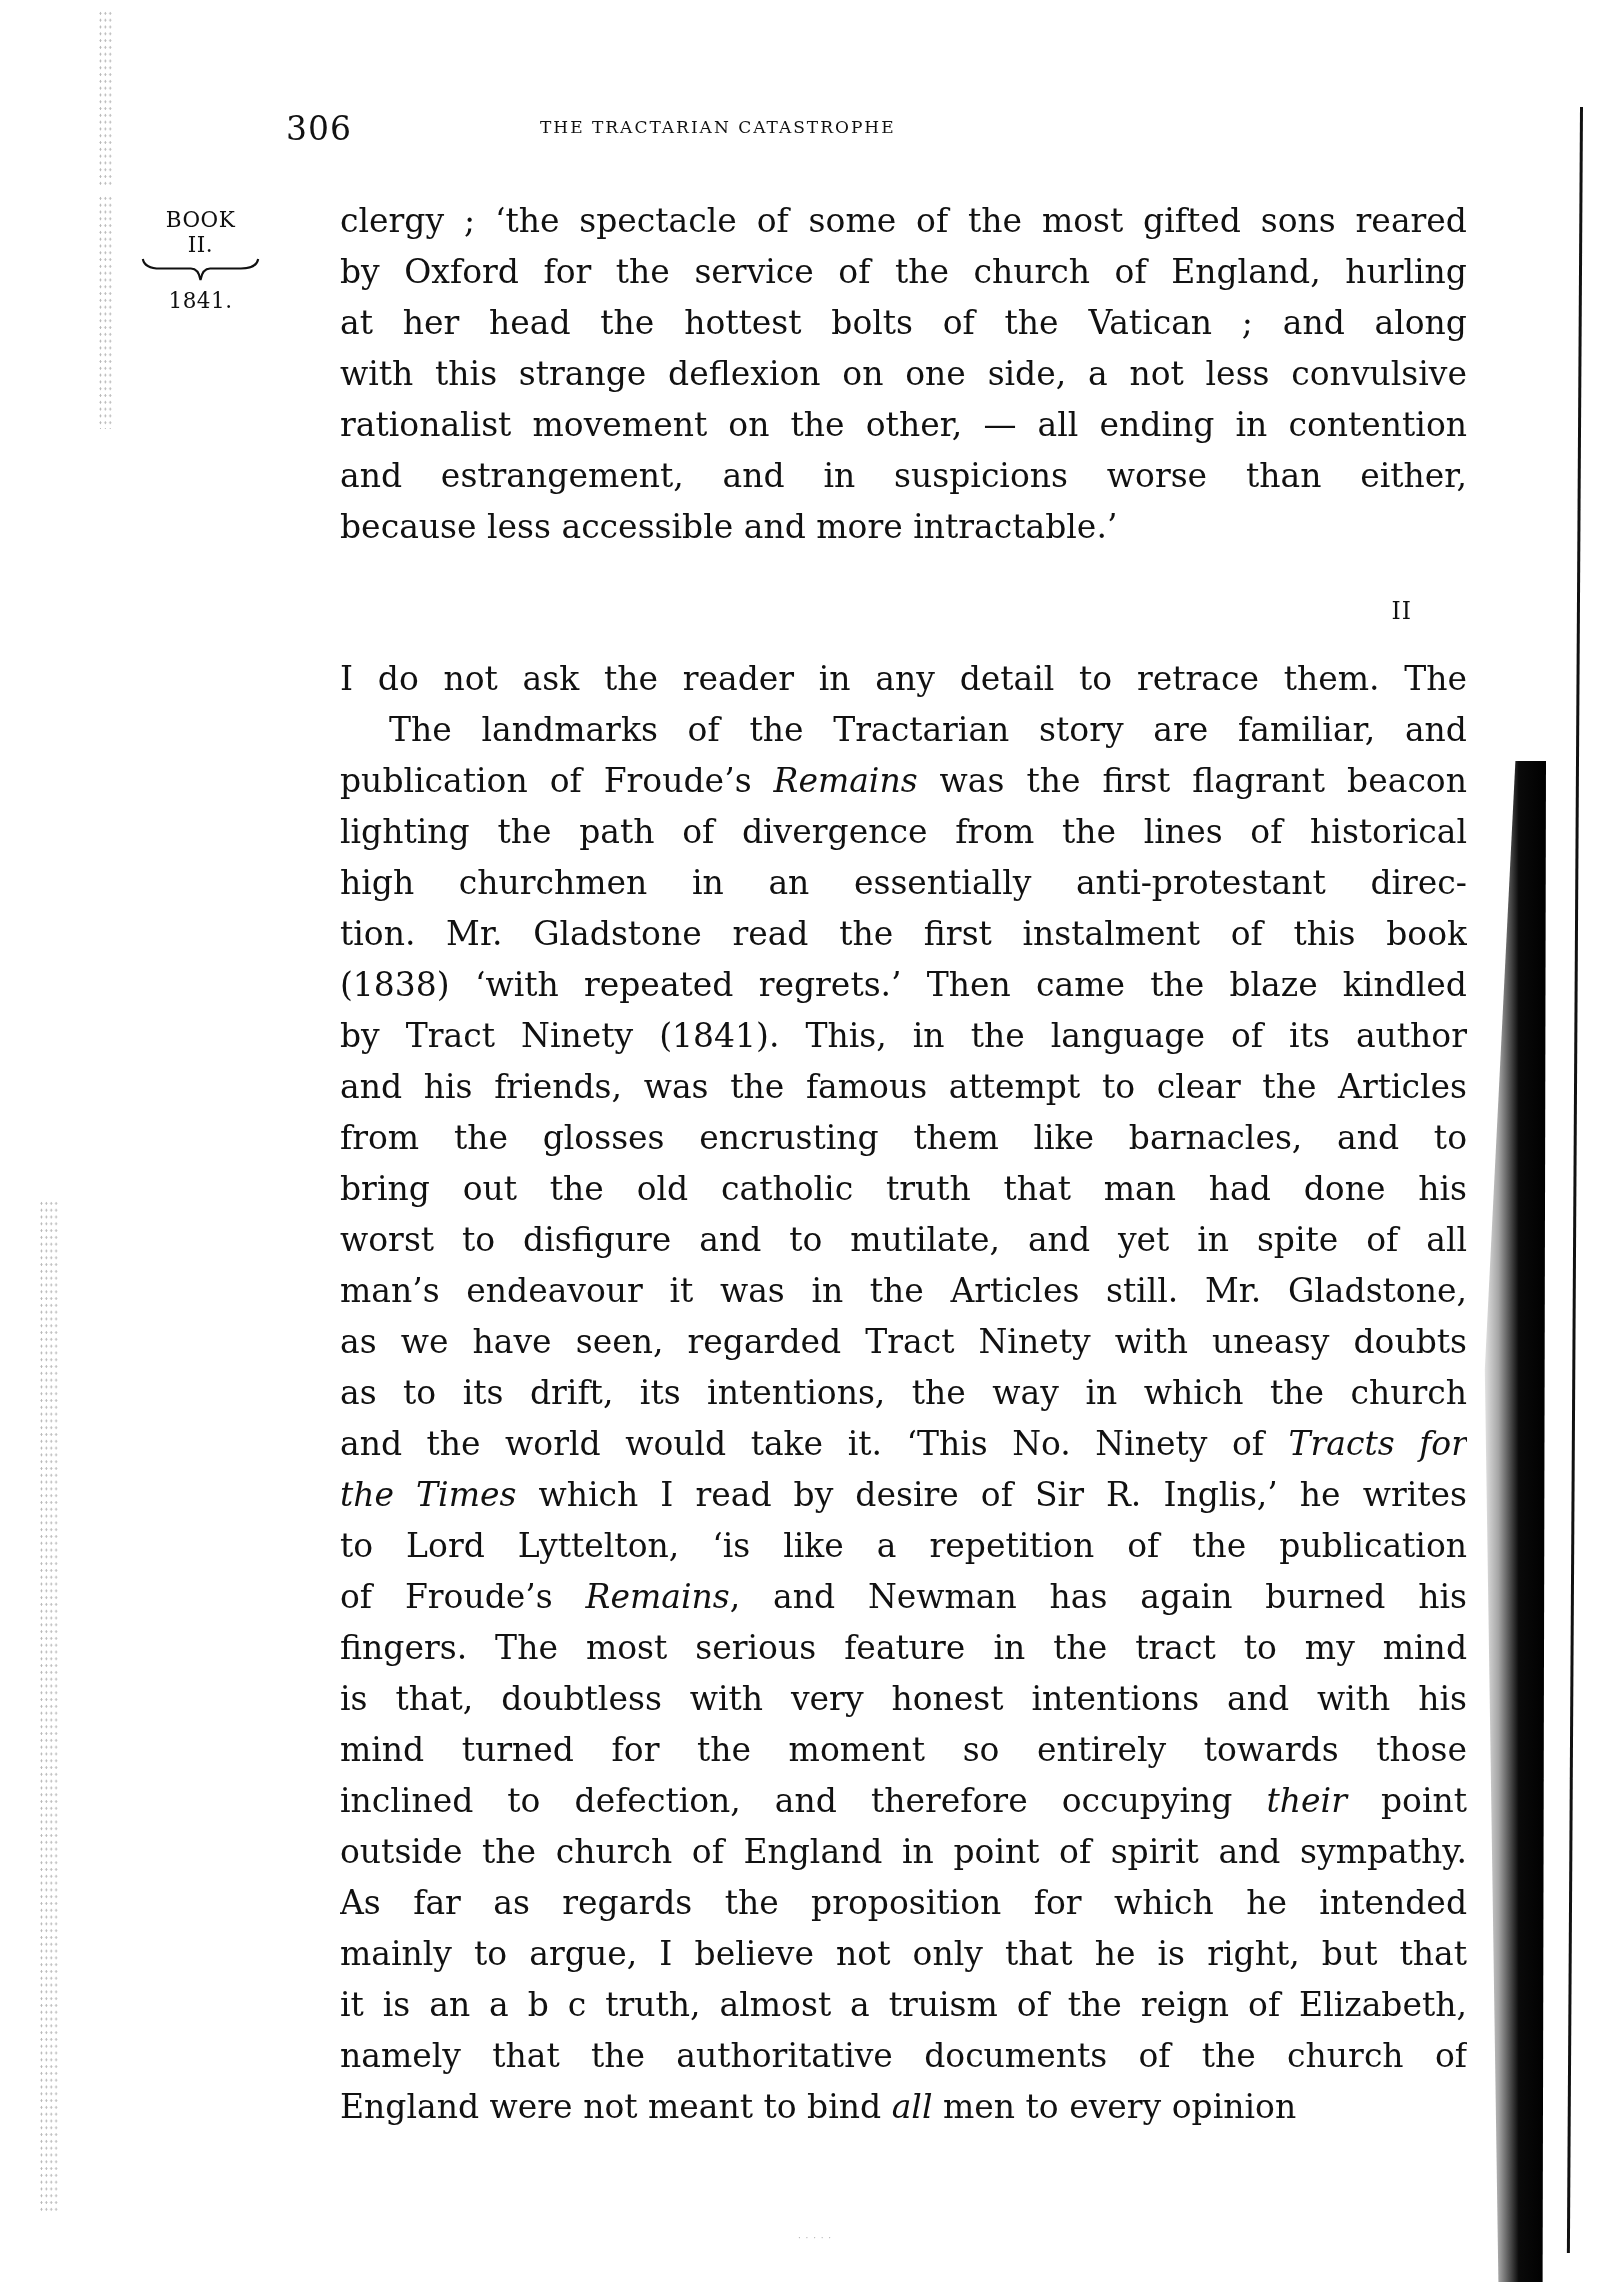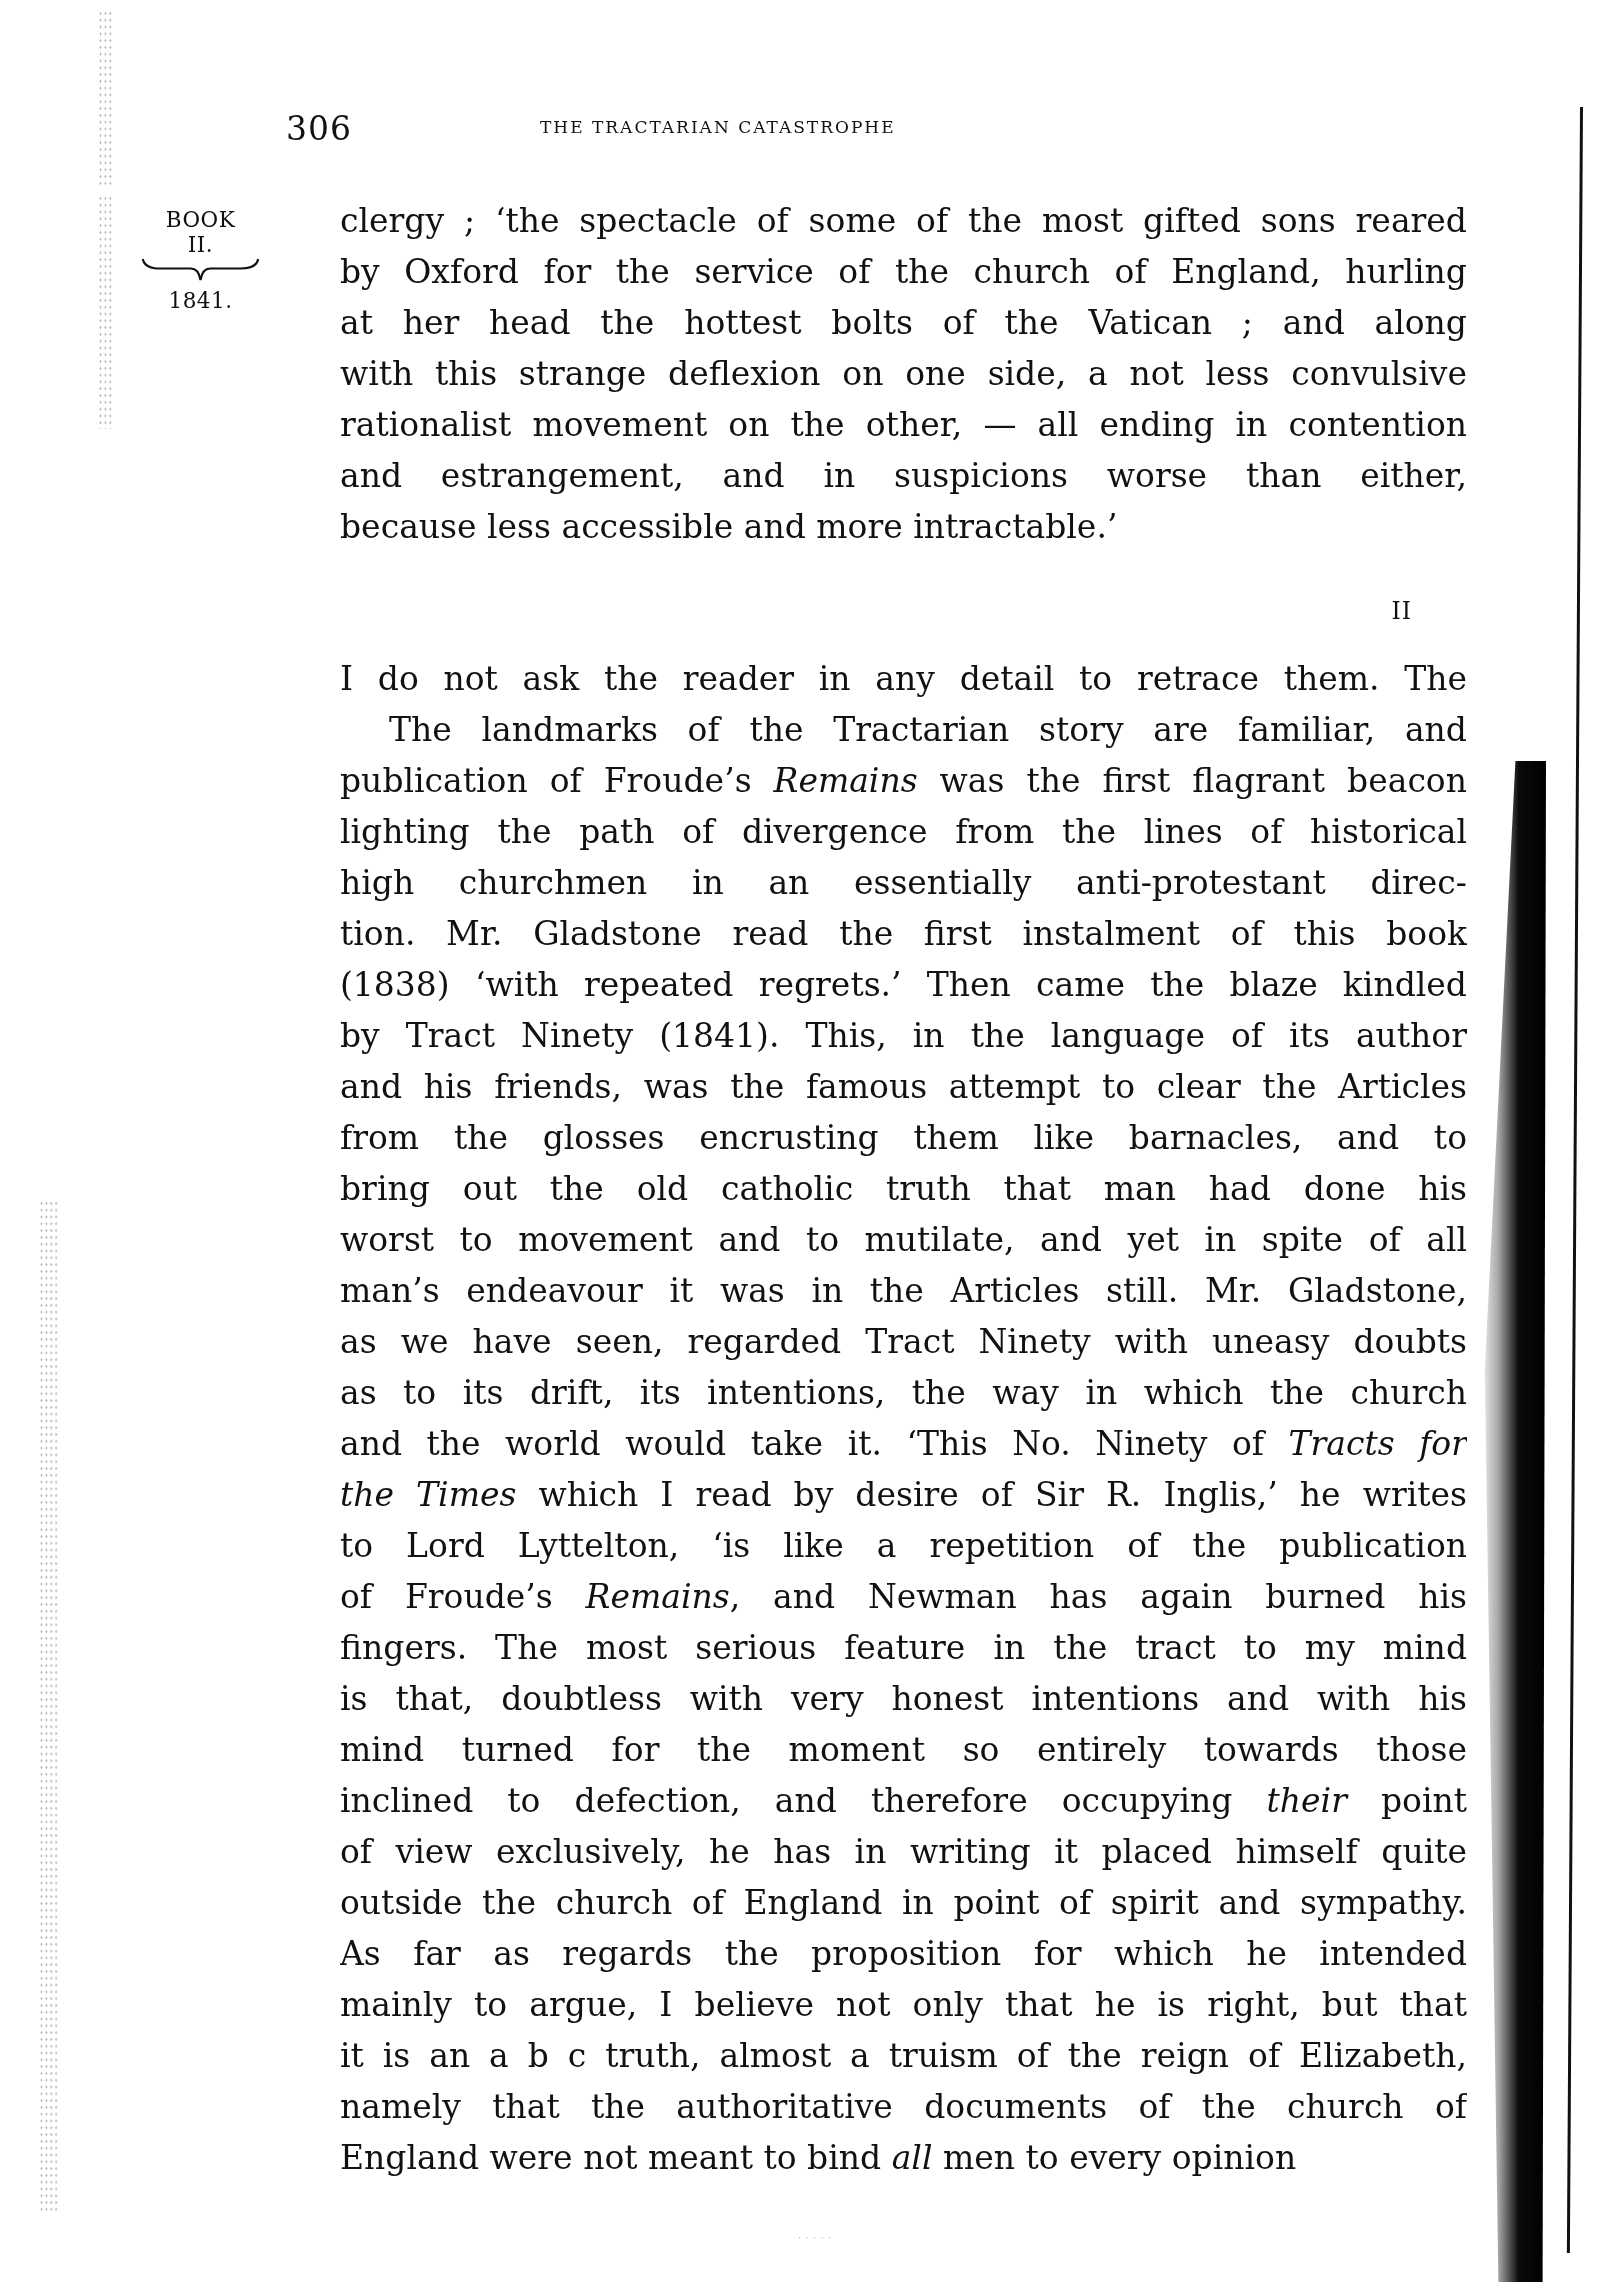--- a/index.html
+++ b/index.html
@@ -72,33 +72,32 @@
       <span class="line indent">The landmarks of the Tractarian story are familiar, and</span>
       <span class="line"><span>publication of Froude’s </span><i>Remains</i><span> was the first flagrant beacon</span></span>
       <span class="line">lighting the path of divergence from the lines of historical</span>
       <span class="line">high churchmen in an essentially anti-protestant direc-</span>
       <span class="line">tion.  Mr. Gladstone read the first instalment of this book</span>
       <span class="line">(1838) ‘with repeated regrets.’  Then came the blaze kindled</span>
       <span class="line">by Tract Ninety (1841).  This, in the language of its author</span>
       <span class="line">and his friends, was the famous attempt to clear the Articles</span>
       <span class="line">from the glosses encrusting them like barnacles, and to</span>
       <span class="line">bring out the old catholic truth that man had done his</span>
-      <span class="line">worst to movement and to mutilate, and yet in spite of all</span>
+      <span class="line">worst to disfigure and to mutilate, and yet in spite of all</span>
       <span class="line">man’s endeavour it was in the Articles still.  Mr. Gladstone,</span>
       <span class="line">as we have seen, regarded Tract Ninety with uneasy doubts</span>
       <span class="line">as to its drift, its intentions, the way in which the church</span>
       <span class="line"><span>and the world would take it.  ‘This No. Ninety of </span><i>Tracts for</i></span>
       <span class="line"><i>the Times</i><span> which I read by desire of Sir R. Inglis,’ he writes</span></span>
       <span class="line">to Lord Lyttelton, ‘is like a repetition of the publication</span>
       <span class="line"><span>of Froude’s </span><i>Remains</i><span>, and Newman has again burned his</span></span>
       <span class="line">fingers.  The most serious feature in the tract to my mind</span>
       <span class="line">is that, doubtless with very honest intentions and with his</span>
       <span class="line">mind turned for the moment so entirely towards those</span>
       <span class="line"><span>inclined to defection, and therefore occupying </span><i>their</i><span> point</span></span>
-      <span class="line">of view exclusively, he has in writing it placed himself quite</span>
       <span class="line">outside the church of England in point of spirit and sympathy.</span>
       <span class="line">As far as regards the proposition for which he intended</span>
       <span class="line">mainly to argue, I believe not only that he is right, but that</span>
       <span class="line">it is an a b c truth, almost a truism of the reign of Elizabeth,</span>
       <span class="line">namely that the authoritative documents of the church of</span>
       <span class="line last"><span>England were not meant to bind </span><i>all</i><span> men to every opinion</span></span>
     </div>
 
   <div class="binding-shadow"></div>
   <div class="edge-line"></div>

